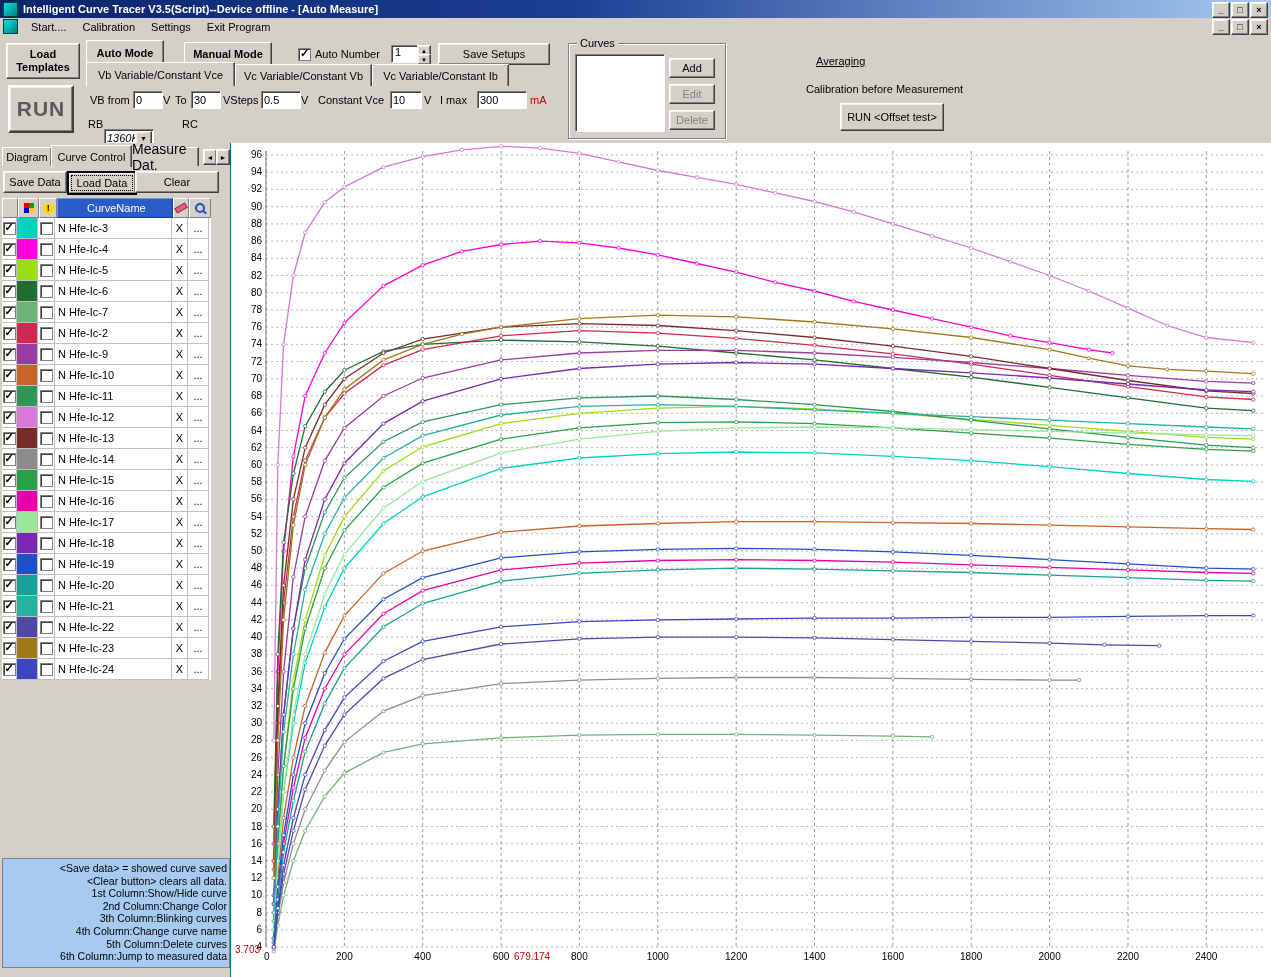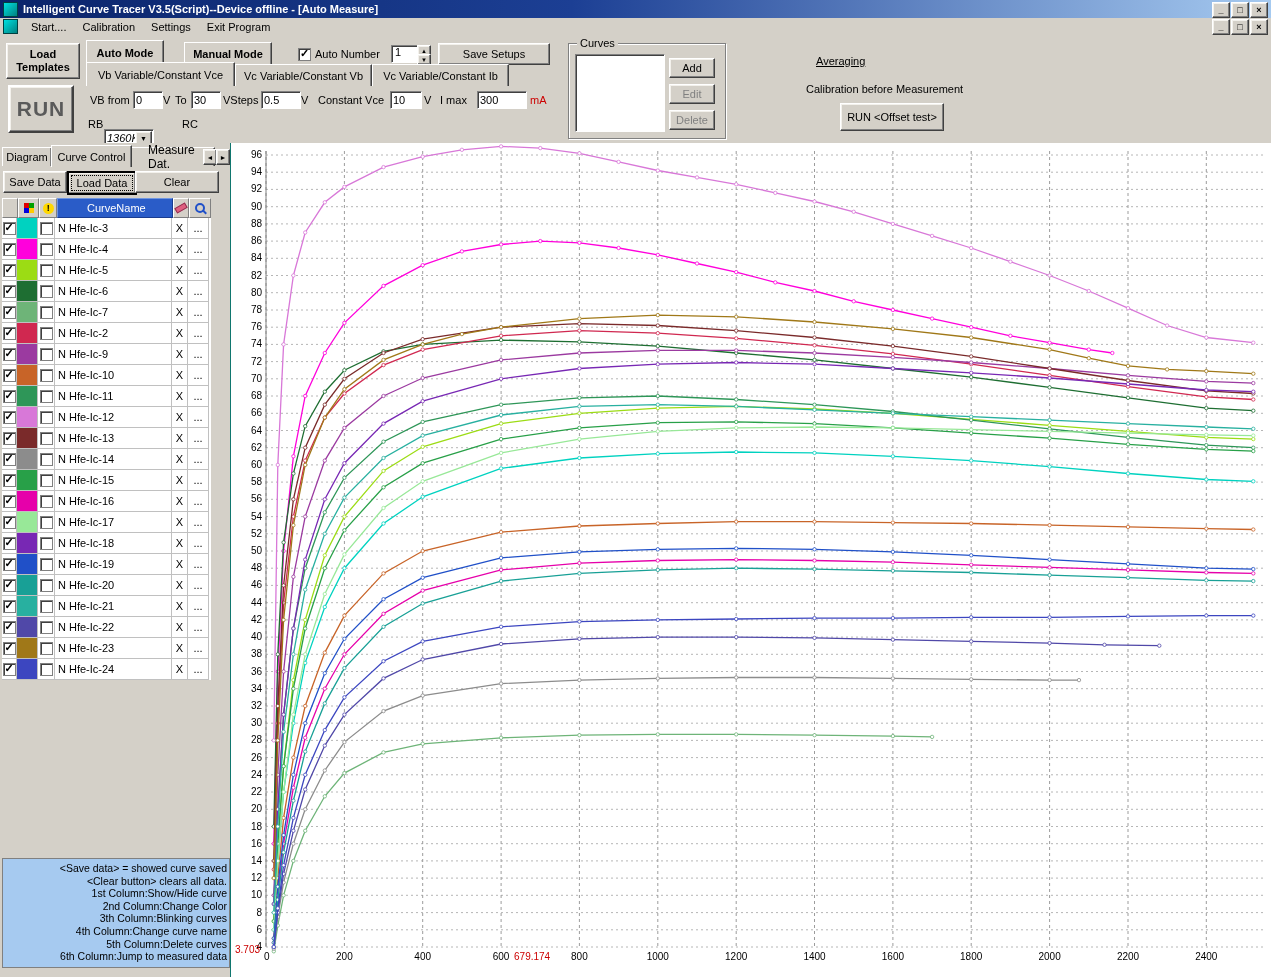--- a/index.html
+++ b/index.html
@@ -155,21 +155,21 @@
       <span class="dd raised btn">▼</span>
     </span>
     <span class="abs cb" style="left:818px;top:47px;"></span>
     <span class="abs" style="left:806px;top:48px;">Calibration before Measurement</span>
     <div class="abs raised btn" style="left:814px;top:68px;width:102px;height:26px;margin-left:26px;">RUN &lt;Offset test&gt;</div>
   </div>
 
   <div class="abs" style="left:0;top:143px;width:230px;height:834px;background:#d4d0c8;border-right:7px solid #0f766e;">
     <div class="abs tab" style="left:2px;top:4px;width:48px;height:18px;">Diagram</div>
     <div class="abs tab active" style="left:51px;top:2px;width:79px;height:21px;">Curve Control</div>
-    <div class="abs tab" style="left:131px;top:4px;width:66px;height:18px;font-size:12px;padding-left:16px;">Measure Dat.</div>
+    <div class="abs tab" style="left:131px;top:4px;width:66px;height:18px;font-size:14px;">Measure Dat.</div>
     <span class="abs raised btn" style="left:203px;top:6px;width:12px;height:14px;font-size:7px;">◄</span>
     <span class="abs raised btn" style="left:216px;top:6px;width:12px;height:14px;font-size:7px;">►</span>
 
     <div class="abs raised btn" style="left:3px;top:28px;width:62px;height:20px;">Save Data</div>
     <div class="abs raised btn focusbtn" style="left:67px;top:28px;width:66px;height:20px;">Load Data</div>
     <div class="abs raised btn" style="left:135px;top:28px;width:82px;height:20px;">Clear</div>
 
     <div class="abs" style="left:2px;top:55px;width:209px;background:#fff;">
       <div class="thead">
         <span class="cell c0 hcell"></span>

